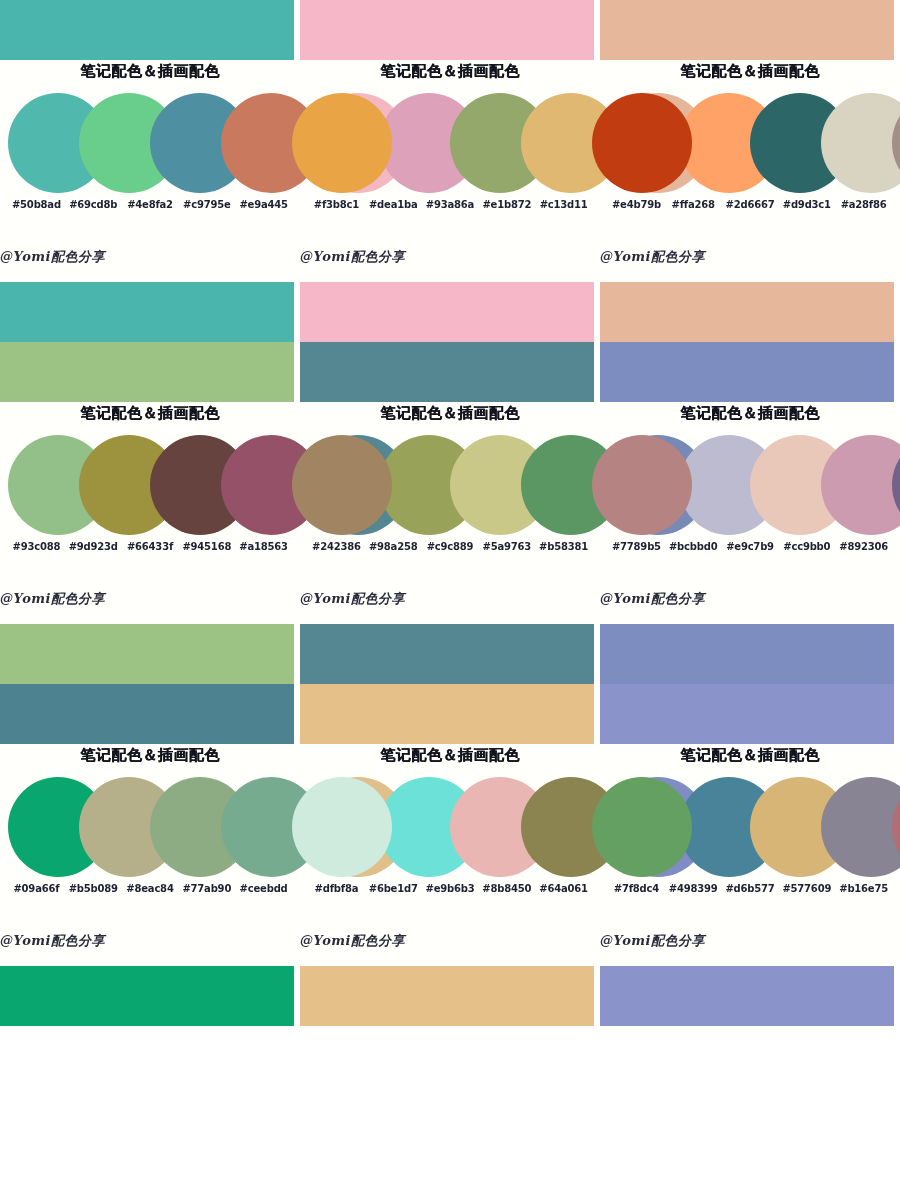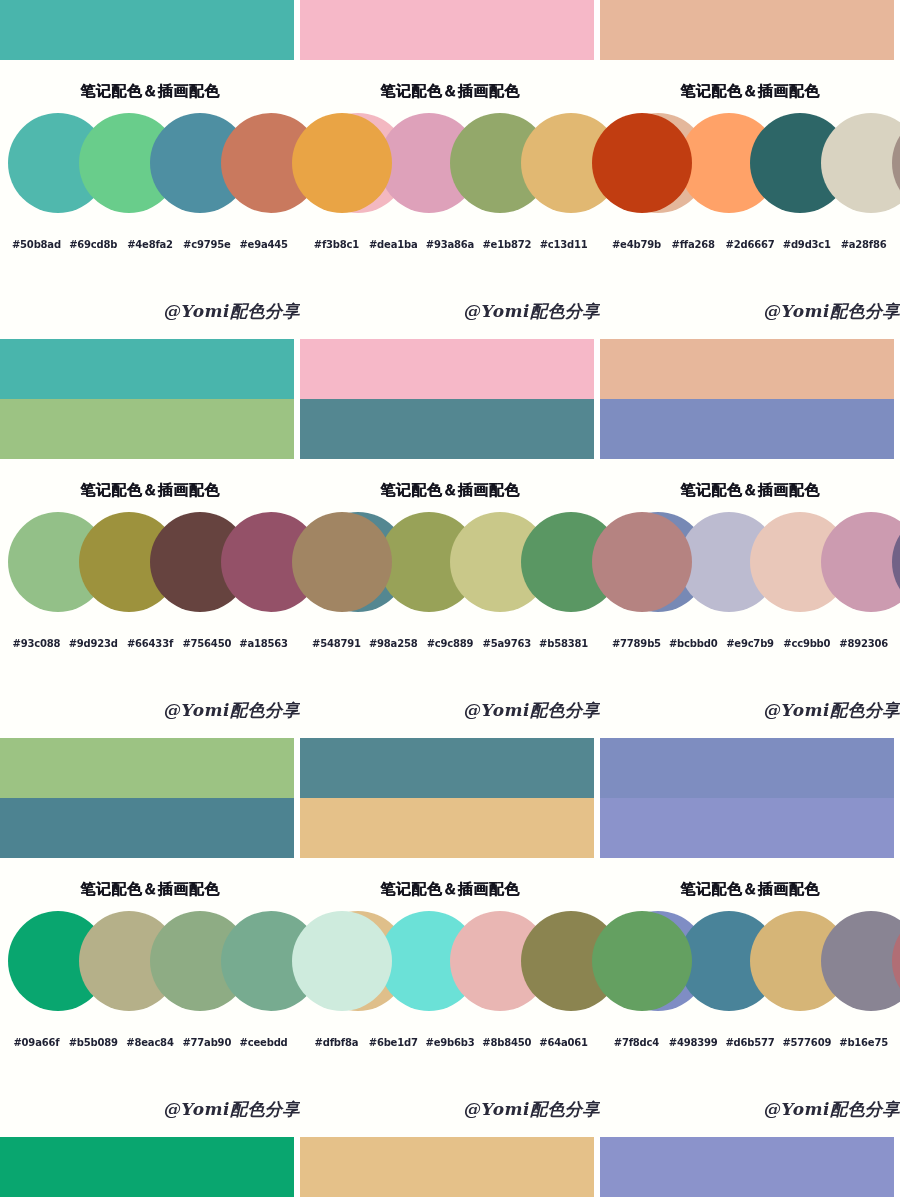--- a/index.html
+++ b/index.html
@@ -25,21 +25,21 @@
     overflow:visible;
   }
 
   .card-title {
     text-align:center;
     font-size:15px;
     font-weight:bold;
     letter-spacing:0.5px;
     color:#14141e;
     font-family:"DejaVu Sans", sans-serif;
-    padding-top:22px;
+    padding-top:2px;
     padding-bottom:6px;
     text-shadow:0.5px 0 0 #14141e;
   }
 
   .swatch-strip {
     position:relative;
     height:104px;
     margin-top:6px;
   }
   .swatch {
@@ -47,38 +47,38 @@
     top:0;
     width:100px;
     height:100px;
     border-radius:50%;
   }
 
   .hex-row {
     display:flex;
     justify-content:center;
     align-items:center;
-    margin-top:22px;
+    margin-top:2px;
     padding:0 8px;
   }
   .hex {
     flex:1 1 0;
     text-align:center;
     font-size:10px;
     font-weight:bold;
     color:#1f2133;
     font-family:"DejaVu Sans", sans-serif;
     letter-spacing:-0.2px;
     white-space:nowrap;
   }
 
   .signature {
-    text-align:right;
-    margin-top:50px;
-    font-size:17px;
+    text-align:left;
+    margin-top:38px;
+    font-size:13px;
     font-style:italic;
     font-weight:bold;
     color:#2a2a3a;
     font-family:"DejaVu Serif", serif;
     letter-spacing:0.5px;
   }
 
   .spacer-sm { height:16px; }
 </style>
 </head>
@@ -176,37 +176,37 @@
           <div class="swatch" title="#93c088" style="background: rgb(147, 192, 136); left: 8px; z-index: 1;"></div>
           <div class="swatch" title="#9d923d" style="background: rgb(157, 146, 61); left: 79px; z-index: 2;"></div>
           <div class="swatch" title="#66433f" style="background: rgb(102, 67, 63); left: 150px; z-index: 3;"></div>
           <div class="swatch" title="#945168" style="background: rgb(148, 81, 104); left: 221px; z-index: 4;"></div>
           <div class="swatch" title="#a18563" style="background: rgb(161, 133, 99); left: 292px; z-index: 5;"></div>
         </div>
         <div class="hex-row">
           <div class="hex">#93c088</div>
           <div class="hex">#9d923d</div>
           <div class="hex">#66433f</div>
-          <div class="hex">#756450</div>
+          <div class="hex">#945168</div>
           <div class="hex">#a18563</div>
         </div>
         <div class="signature">@Yomi配色分享</div>
         <div class="spacer-sm"></div>
       </div>
       <div class="card">
         <div class="card-title">笔记配色＆插画配色</div>
         <div class="swatch-strip">
           <div class="swatch" title="#548791" style="background: rgb(84, 135, 145); left: 8px; z-index: 1;"></div>
           <div class="swatch" title="#98a258" style="background: rgb(152, 162, 88); left: 79px; z-index: 2;"></div>
           <div class="swatch" title="#c9c889" style="background: rgb(201, 200, 137); left: 150px; z-index: 3;"></div>
           <div class="swatch" title="#5a9763" style="background: rgb(90, 151, 99); left: 221px; z-index: 4;"></div>
           <div class="swatch" title="#b58381" style="background: rgb(181, 131, 129); left: 292px; z-index: 5;"></div>
         </div>
         <div class="hex-row">
-          <div class="hex">#548791</div>
+          <div class="hex">#242386</div>
           <div class="hex">#98a258</div>
           <div class="hex">#c9c889</div>
           <div class="hex">#5a9763</div>
           <div class="hex">#b58381</div>
         </div>
         <div class="signature">@Yomi配色分享</div>
         <div class="spacer-sm"></div>
       </div>
       <div class="card">
         <div class="card-title">笔记配色＆插画配色</div>

